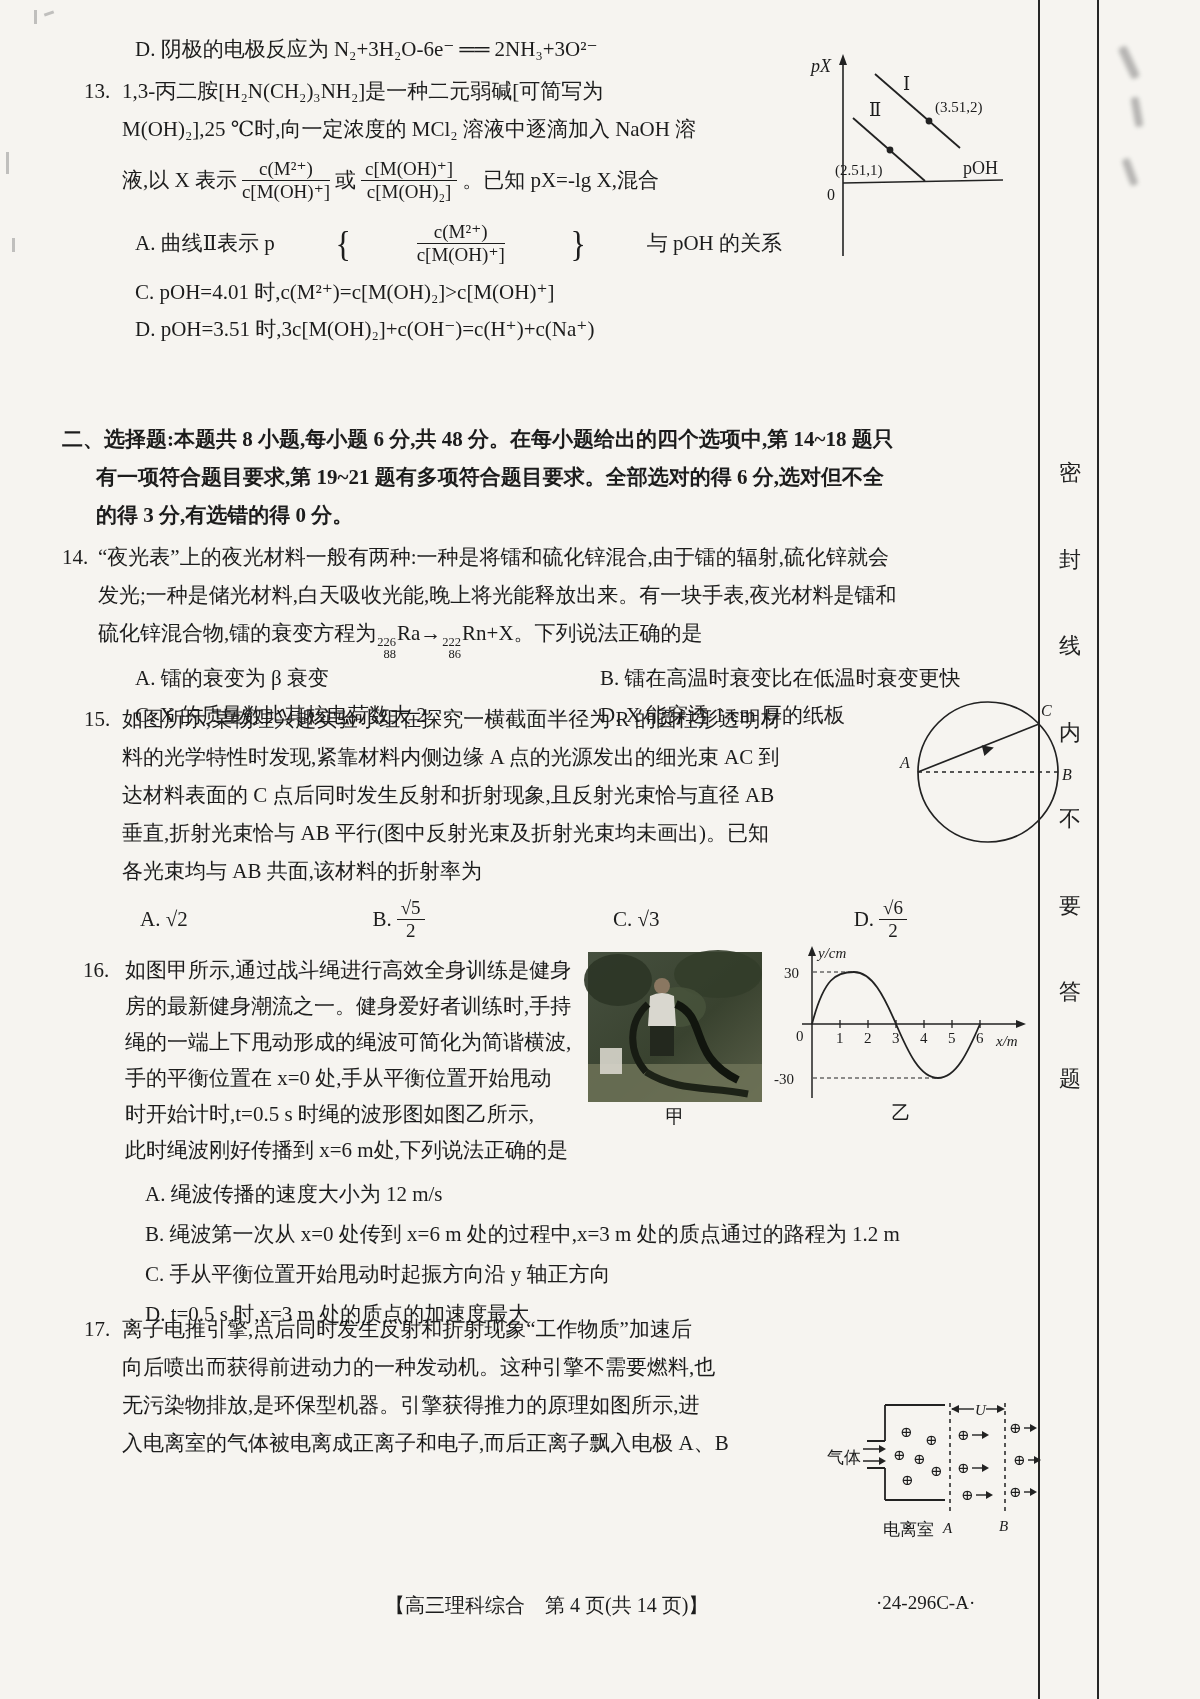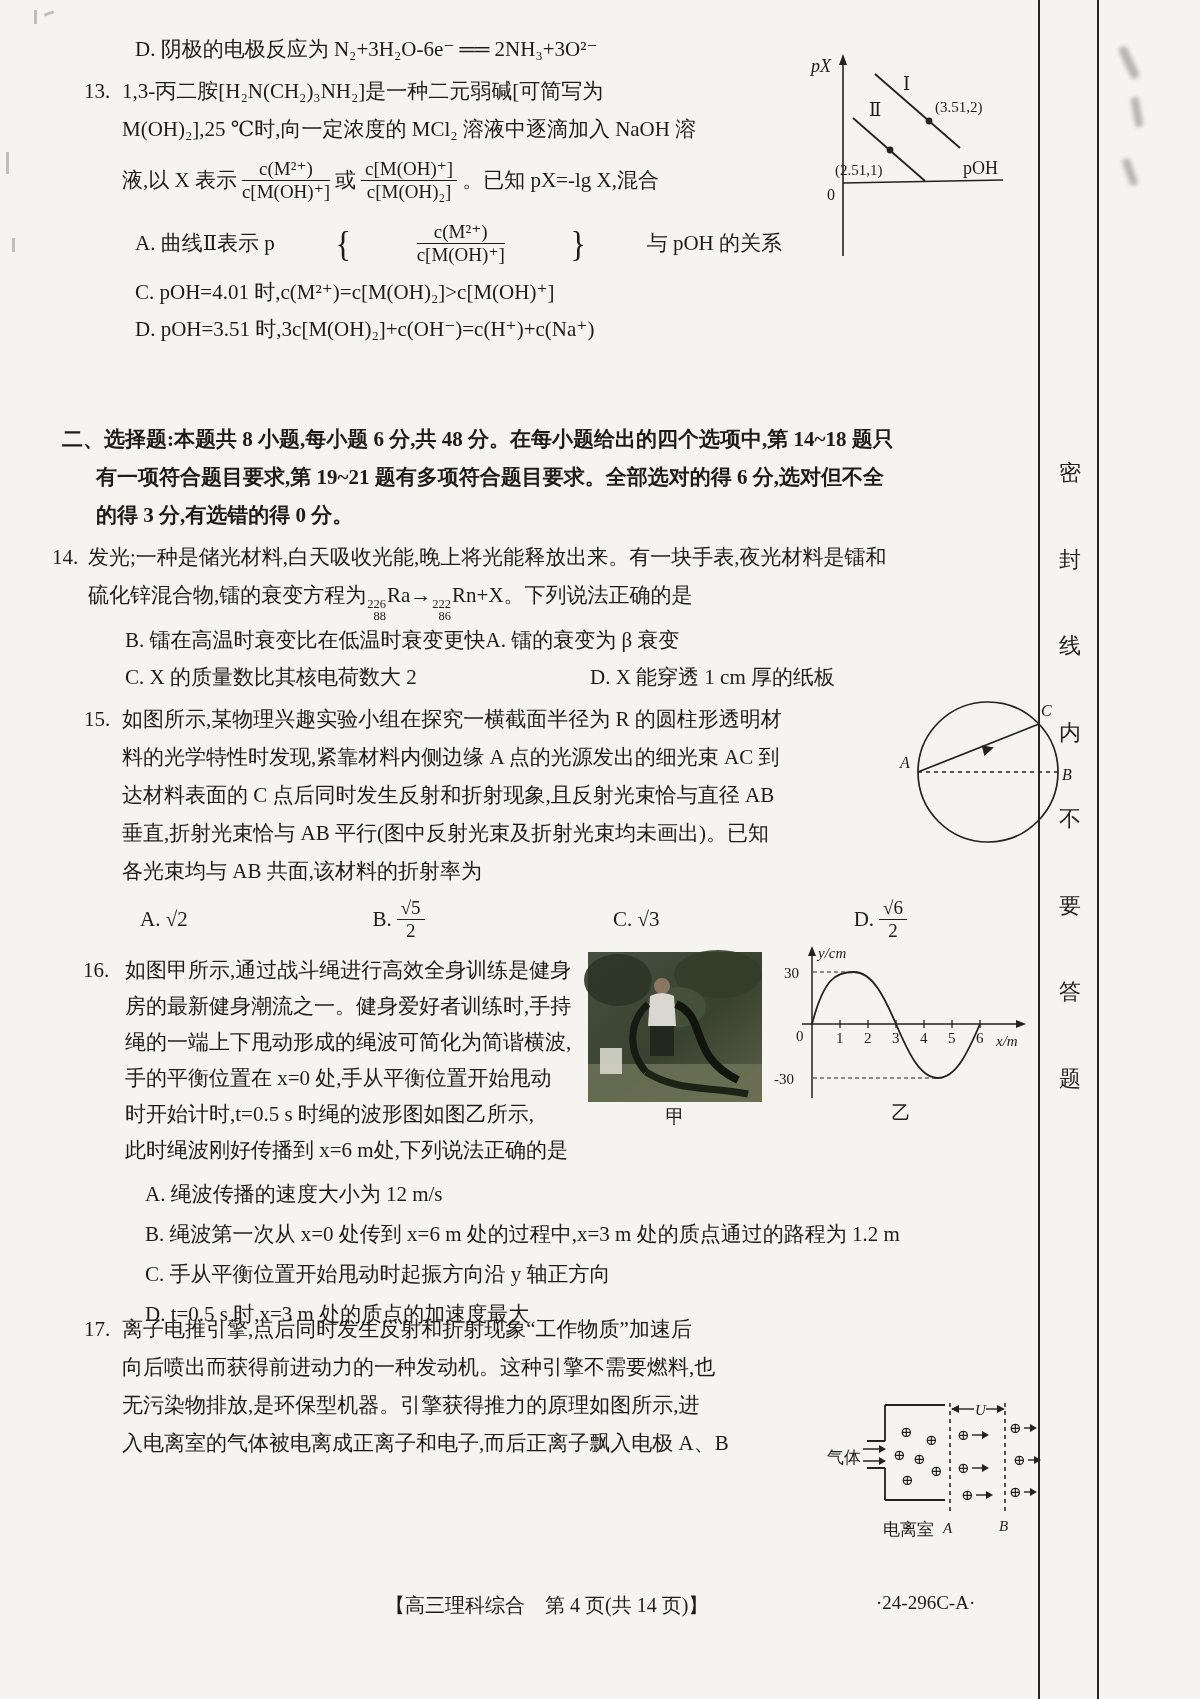--- a/index.html
+++ b/index.html
@@ -106,36 +106,37 @@
     <text x="124" y="68" font-size="18">Ⅱ</text>
     <text x="90" y="127" font-size="15">(2.51,1)</text>
   </svg>
 
   <div class="q bold" style="left:62px;top:420px;">
     <div class="ln">二、选择题:本题共 8 小题,每小题 6 分,共 48 分。在每小题给出的四个选项中,第 14~18 题只</div>
     <div class="ln indent">有一项符合题目要求,第 19~21 题有多项符合题目要求。全部选对的得 6 分,选对但不全</div>
     <div class="ln indent">的得 3 分,有选错的得 0 分。</div>
   </div>
 
-  <div class="q" style="left:88px;top:538px;">
+  <div class="q" style="left:98px;top:538px;">
     <span class="qnum" style="left:-36px;">14.</span>
+    <div class="ln">“夜光表”上的夜光材料一般有两种:一种是将镭和硫化锌混合,由于镭的辐射,硫化锌就会</div>
     <div class="ln">发光;一种是储光材料,白天吸收光能,晚上将光能释放出来。有一块手表,夜光材料是镭和</div>
     <div class="ln">
       <span>硫化锌混合物,镭的衰变方程为</span><span class="nuc">
           <span>226</span>
           <span>88</span>
         </span><span>Ra</span><span>→</span><span class="nuc">
           <span>222</span>
           <span>86</span>
         </span><span>Rn</span><span>+X。下列说法正确的是</span>
     </div>
     <div style="padding-left:37px;">
       <div class="optrow">
+        <div style="width:465px;">A. 镭的衰变为 β 衰变</div>
         <div>B. 镭在高温时衰变比在低温时衰变更快</div>
-        <div style="width:465px;">A. 镭的衰变为 β 衰变</div>
       </div>
       <div class="optrow">
         <div style="width:465px;">C. X 的质量数比其核电荷数大 2</div>
         <div>D. X 能穿透 1 cm 厚的纸板</div>
       </div>
     </div>
   </div>
 
   <div class="q" style="left:122px;top:700px;width:790px;">
     <span class="qnum" style="left:-38px;">15.</span>

